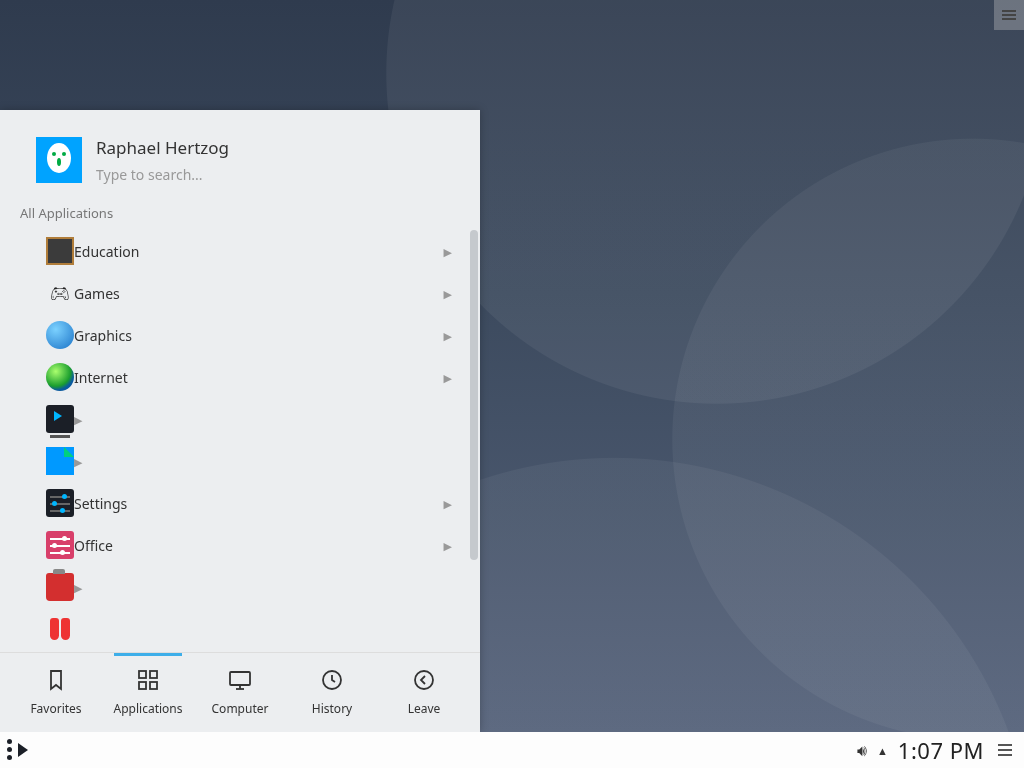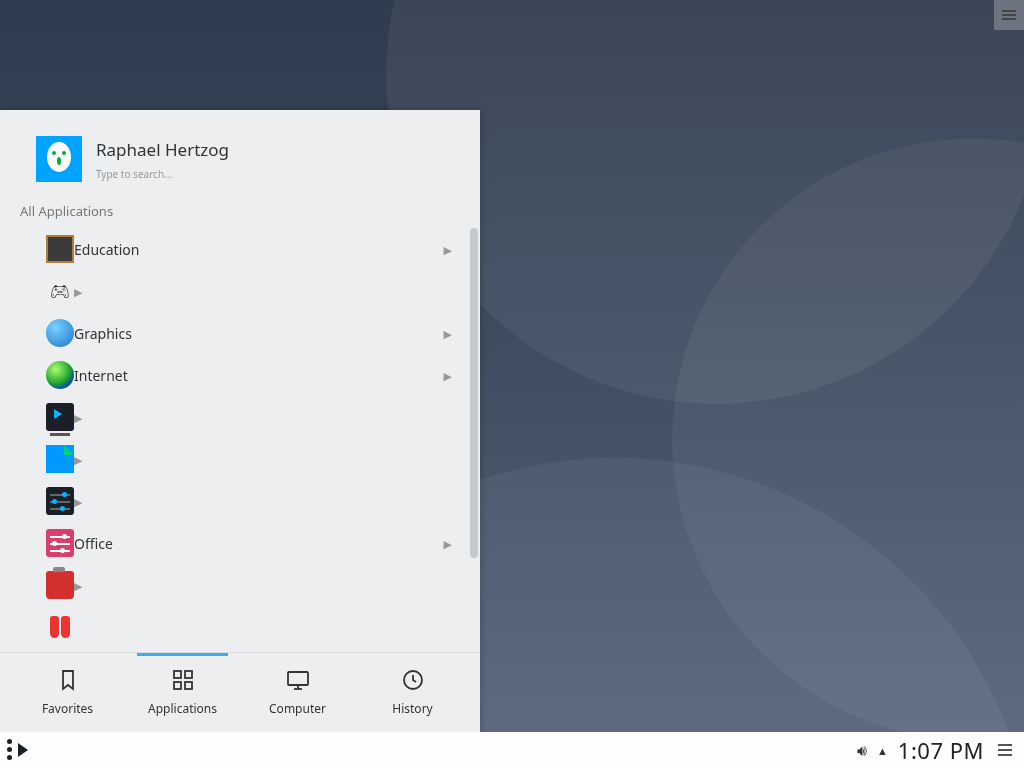--- a/index.html
+++ b/index.html
@@ -46,21 +46,21 @@
   background: #eceef0;
   box-shadow: 0 0 8px rgba(0,0,0,0.25);
   display: flex; flex-direction: column;
 }
 .kickoff-inner { flex:1; display:flex; flex-direction:column; padding-top: 20px; min-height:0; }
 .header-row { display:flex; gap: 14px; padding: 6px 20px 16px 36px; align-items: center; }
 .avatar { width: 46px; height: 46px; background:#00a3ff; display:flex; align-items:center; justify-content:center; }
 .avatar svg { width: 34px; height: 40px; }
 .header-text { display:flex; flex-direction:column; gap: 6px; flex:1; }
 .username { font-size: 17px; color:#333; }
-.search-input { border:none; background:transparent; font-size:10px; color:#888; outline:none; width:100%; }
+.search-input { border:none; background:transparent; font-size:14px; color:#888; outline:none; width:100%; }
 .search-input::placeholder { color:#999; }
 
 .section-label { font-size:13px; color:#777; padding: 4px 20px 8px 20px; }
 
 .categories-wrap { flex:1; position:relative; min-height:0; }
 .categories { position:absolute; inset:0; overflow:hidden; padding: 0 8px 0 0; }
 .cat-item {
   display:flex; align-items:center; 
   height: 42px; padding: 0 20px 0 46px;
   cursor: default;
@@ -150,20 +150,21 @@
 
     <div class="categories-wrap">
       <div class="categories" id="categories">
           <div class="cat-item">
             <div class="cat-icon ci-edu"></div>
             <span class="cat-label">Education</span>
             <span class="chevron">▶</span>
           </div>
           <div class="cat-item">
             <div class="cat-icon ci-games">🎮︎</div>
+            <span class="cat-label">Games</span>
             <span class="chevron">▶</span>
           </div>
           <div class="cat-item">
             <div class="cat-icon ci-graph"></div>
             <span class="cat-label">Graphics</span>
             <span class="chevron">▶</span>
           </div>
           <div class="cat-item">
             <div class="cat-icon ci-net"></div>
             <span class="cat-label">Internet</span>
@@ -181,20 +182,21 @@
           </div>
           <div class="cat-item">
             <div class="cat-icon ci-settings">
               <div class="sl" style="top:7px"></div>
               <div class="sl" style="top:14px"></div>
               <div class="sl" style="top:21px"></div>
               <div class="kn" style="top:5px;left:16px"></div>
               <div class="kn" style="top:12px;left:6px"></div>
               <div class="kn" style="top:19px;left:14px"></div>
             </div>
+            <span class="cat-label">Settings</span>
             <span class="chevron">▶</span>
           </div>
           <div class="cat-item">
             <div class="cat-icon ci-system">
               <div class="sl" style="top:7px"></div>
               <div class="sl" style="top:14px"></div>
               <div class="sl" style="top:21px"></div>
               <div class="kn" style="top:5px;left:16px"></div>
               <div class="kn" style="top:12px;left:6px"></div>
               <div class="kn" style="top:19px;left:14px"></div>
@@ -249,20 +251,29 @@
       </div>
       <div class="tab">
         <div class="tab-icon">
           <svg width="24" height="24" viewBox="0 0 24 24">
             <circle cx="12" cy="12" r="9"></circle>
             <path d="M12 7v5l3 2"></path>
           </svg>
         </div>
         <div class="tab-label">History</div>
       </div>
+      <div class="tab">
+        <div class="tab-icon">
+          <svg width="24" height="24" viewBox="0 0 24 24">
+            <circle cx="12" cy="12" r="9"></circle>
+            <path d="M13 8l-4 4 4 4"></path>
+          </svg>
+        </div>
+        <div class="tab-label">Leave</div>
+      </div>
     </div>
 </div>
 
 <div id="taskbar">
   <div id="launcher-btn">
     <div class="k-logo">
       <div class="dot" style="left:2px;top:2px"></div>
       <div class="dot" style="left:2px;top:10px"></div>
       <div class="dot" style="left:2px;top:18px"></div>
       <div class="tri"></div>

